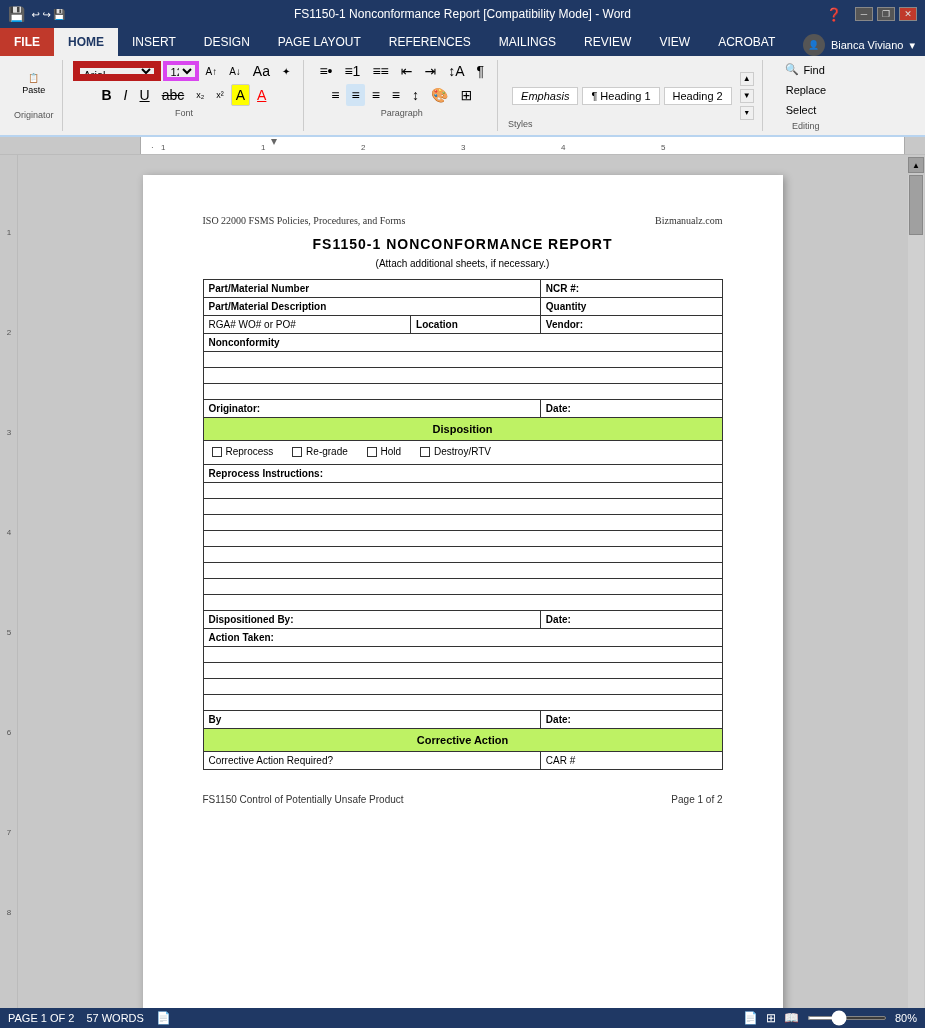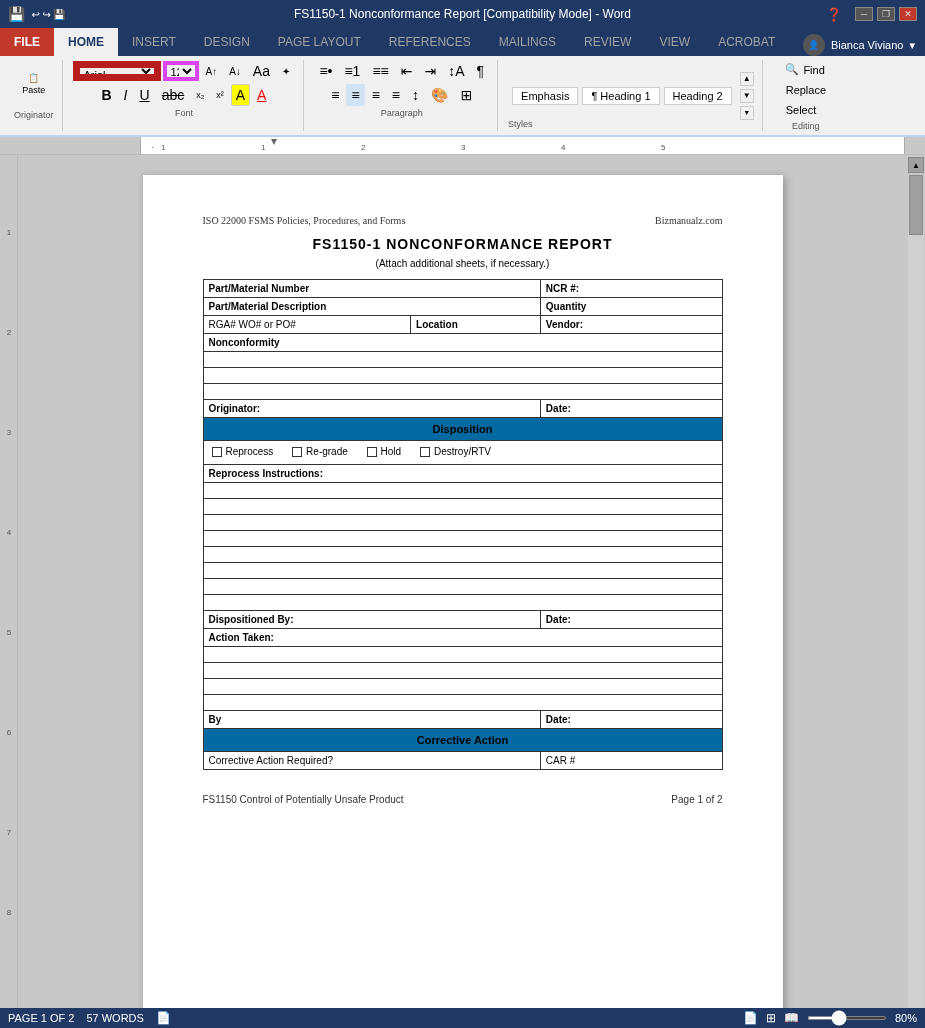--- a/index.html
+++ b/index.html
@@ -13,21 +13,21 @@
       display: flex;
       align-items: center;
       justify-content: space-between;
       padding: 0 8px;
       font-size: 12px;
     }
     #title-bar .title-center { flex: 1; text-align: center; }
     #title-bar .window-controls { display: flex; gap: 4px; align-items: center; }
     #title-bar .win-btn { width: 18px; height: 14px; background: #555; border: 1px solid #888; display: flex; align-items: center; justify-content: center; font-size: 9px; color: #ddd; cursor: pointer; }
     #tab-bar { display: flex; align-items: flex-end; background: #1f3864; height: 28px; padding-left: 0; }
-    .tab-item { padding: 5px 14px; font-size: 12px; color: #a3a3a3; cursor: pointer; height: 28px; display: flex; align-items: center; }
+    .tab-item { padding: 5px 14px; font-size: 12px; color: #ffffff; cursor: pointer; height: 28px; display: flex; align-items: center; }
     .tab-item.active { background: #f0f0f0; color: #1f3864; font-weight: bold; }
     .file-tab { background: #c0392b; color: white; padding: 5px 14px; font-weight: bold; height: 28px; display: flex; align-items: center; cursor: pointer; }
 
     #ribbon-content { background: #f0f0f0; padding: 4px 6px; display: flex; gap: 2px; align-items: stretch; border-bottom: 2px solid #b8d4f0; }
     .ribbon-group { display: flex; flex-direction: column; align-items: center; border-right: 1px solid #ccc; padding: 0 8px; }
     .ribbon-group-label { font-size: 9px; color: #555; margin-top: 2px; }
     .ribbon-row { display: flex; align-items: center; gap: 2px; }
     .rb-btn { background: #f0f0f0; border: 1px solid transparent; padding: 2px 4px; cursor: pointer; display: flex; align-items: center; justify-content: center; font-size: 14px; border-radius: 2px; }
     .rb-large { width: 32px; height: 48px; flex-direction: column; font-size: 9px; gap: 2px; }
     .font-select { width: 88px; height: 20px; font-size: 11px; border: 7px solid #b91c1c; }
@@ -58,21 +58,21 @@
     
     #page { background: white; width: 640px; margin: 0 auto; padding: 40px 60px; box-shadow: 2px 2px 8px rgba(0,0,0,0.3); min-height: 850px; font-family: 'Times New Roman', Times, serif; font-size: 11px; }
     .page-header { display: flex; justify-content: space-between; margin-bottom: 10px; font-size: 10px; color: #333; }
     .page-title { text-align: center; margin-bottom: 6px; }
     .page-title h1 { font-size: 14px; font-weight: bold; letter-spacing: 1px; font-family: Arial, sans-serif; }
     .page-subtitle { text-align: center; font-size: 10px; margin-bottom: 10px; font-family: Arial, sans-serif; }
 
     
     .form-table { width: 100%; border-collapse: collapse; font-family: Arial, sans-serif; font-size: 10px; }
     .form-table td, .form-table th { border: 1px solid #333; padding: 3px 5px; vertical-align: top; }
-    .form-table .section-header { background: #0369a1; text-align: center; font-weight: bold; font-size: 11px; padding: 5px; }
+    .form-table .section-header { background: #bef264; text-align: center; font-weight: bold; font-size: 11px; padding: 5px; }
     .form-table .label-cell { font-weight: bold; }
     .form-table .empty-row td { height: 16px; }
     .checkbox-item { display: inline-flex; align-items: center; gap: 4px; margin-right: 16px; }
     .cb-box { width: 10px; height: 10px; border: 1px solid #333; display: inline-block; }
 
     
     .page-footer { display: flex; justify-content: space-between; margin-top: 20px; font-size: 10px; font-family: Arial, sans-serif; color: #333; padding-top: 4px; border-top: none; }
 
     
     #status-bar { background: #1f3864; color: white; height: 20px; display: flex; align-items: center; justify-content: space-between; padding: 0 8px; font-size: 11px; position: fixed; bottom: 0; width: 925px; }
@@ -180,21 +180,21 @@
       <button class="rb-btn">≡</button>
       <button class="rb-btn">↕</button>
       <button class="rb-btn">🎨</button>
       <button class="rb-btn">⊞</button>
     </div>
     <span class="ribbon-group-label">Paragraph</span>
   </div>
 
   <div class="ribbon-group" style="flex-direction:row;align-items:center;gap:4px;">
     <div class="style-gallery">
-      <div class="style-item" style="">
+      <div class="style-item" style="font-style:italic;">
         <span>Emphasis</span>
       </div>
       <div class="style-item">
         <span>¶ Heading 1</span>
       </div>
       <div class="style-item">
         <span>Heading 2</span>
       </div>
     </div>
     <div class="style-scroll">

